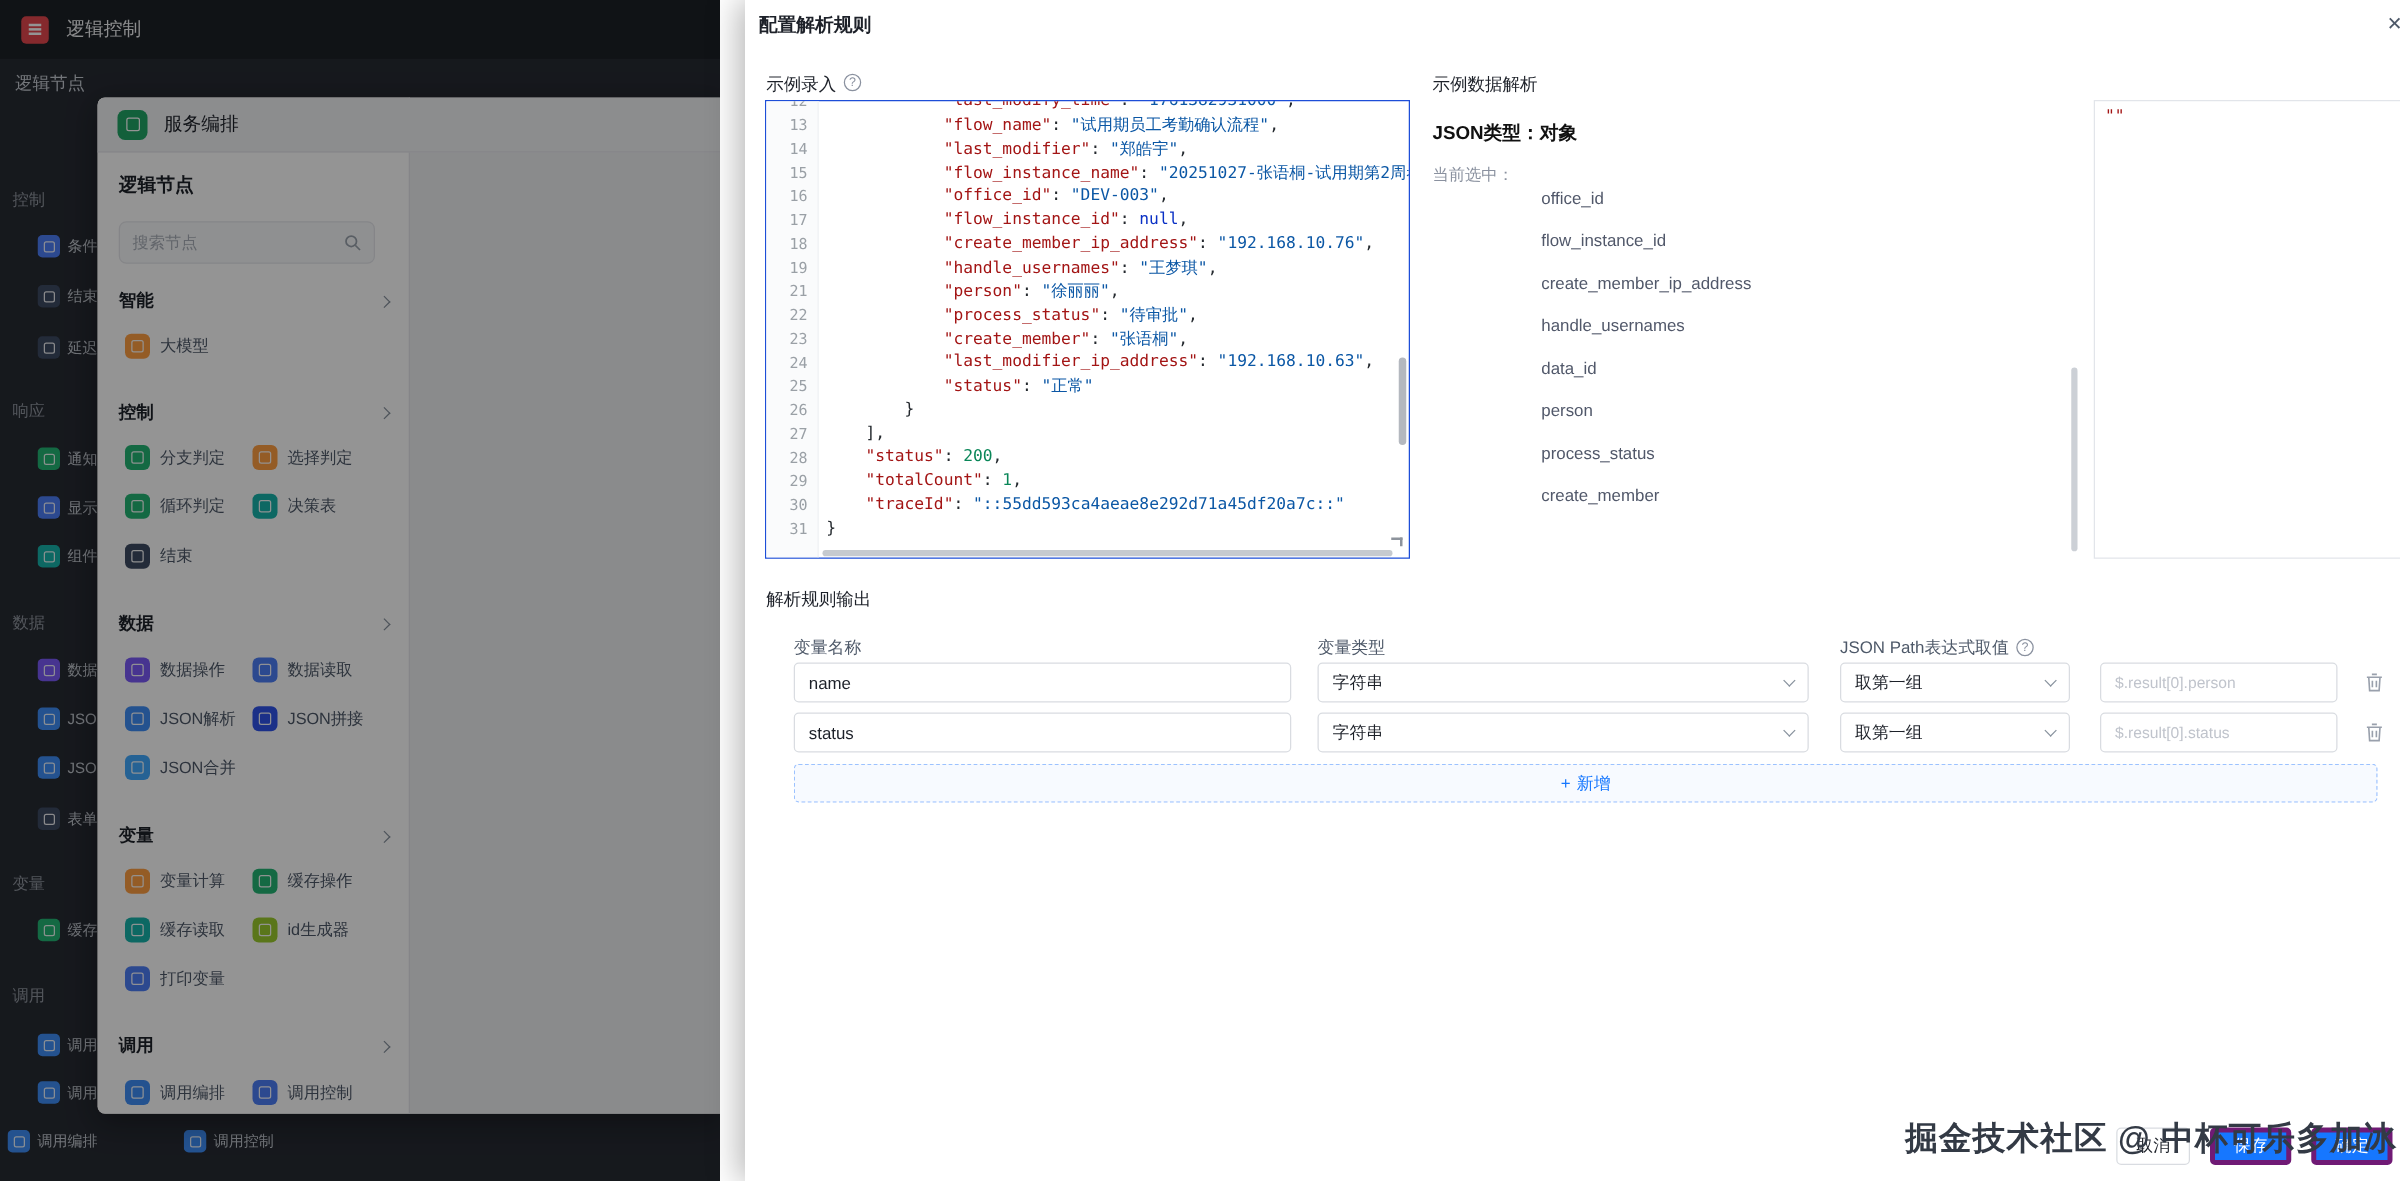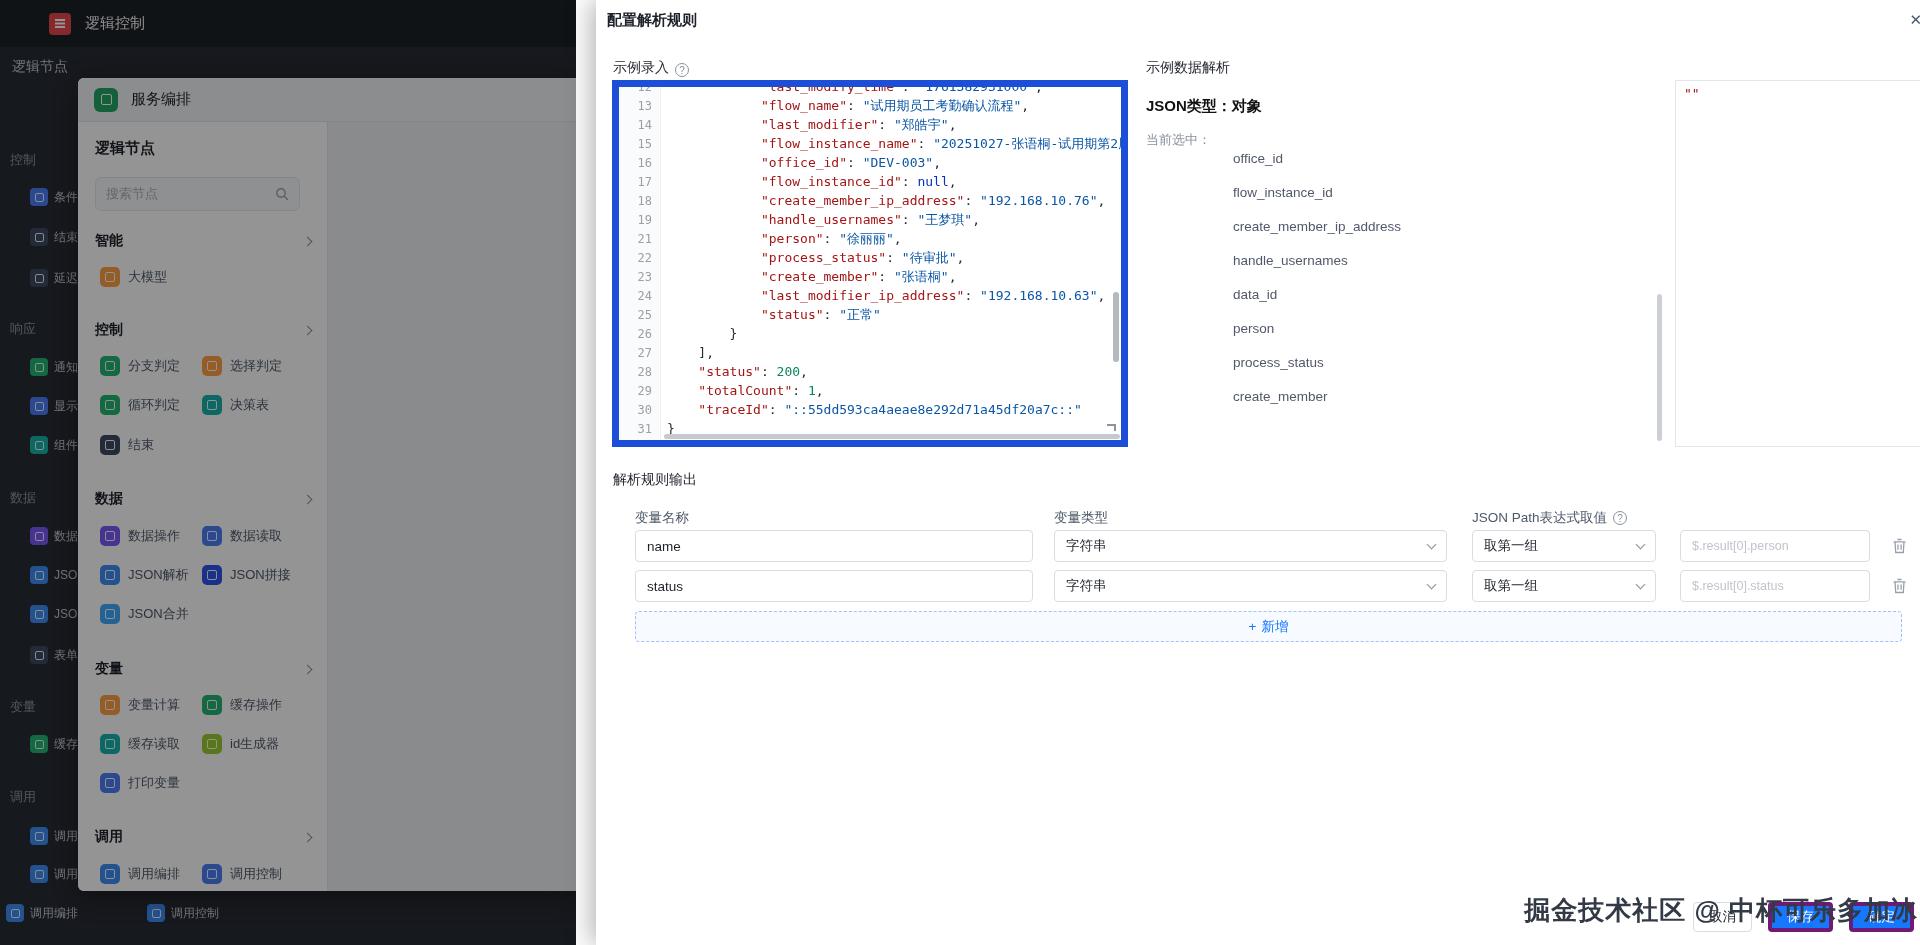--- a/index.html
+++ b/index.html
@@ -1,21 +1,21 @@
 <!DOCTYPE html>
 <html><head>
 <meta charset="utf-8">
 <style>
 *{margin:0;padding:0;box-sizing:border-box;}
 html,body{width:1920px;height:945px;}
 body{position:relative;overflow:hidden;font-family:"Liberation Sans","DejaVu Sans",sans-serif;background:#fff;}
 
 
 #app-left{position:absolute;left:0;top:0;width:576px;height:945px;background:#272b33;z-index:1;overflow:hidden;}
-#top-bar{position:absolute;left:0;top:0;width:576px;height:47px;background:#1d2127;display:flex;align-items:center;z-index:3;padding-left:32px;}
+#top-bar{position:absolute;left:0;top:0;width:576px;height:47px;background:#1d2127;display:flex;align-items:center;z-index:3;}
 #logo{width:22px;height:22px;background:#e5484f;border-radius:4px;margin-left:17px;display:flex;align-items:center;justify-content:center;}
 .logo-bars{width:10px;height:2px;background:#fff;box-shadow:0 3.5px 0 #fff,0 7px 0 #fff;margin-bottom:7px;}
 #top-title{color:#f0f1f3;font-size:15px;margin-left:14px;}
 #rail{position:absolute;inset:0;z-index:1;}
 #rail-header{position:absolute;left:12px;top:58px;color:#c6cbd3;font-size:14px;}
 .rail-label{position:absolute;left:10px;color:#8f959e;font-size:13px;}
 .rail-item{position:absolute;display:flex;align-items:center;overflow:hidden;height:22px;}
 .r-ico{width:18px;height:18px;border-radius:4px;flex:0 0 18px;display:flex;align-items:center;justify-content:center;}
 .r-ico::after{content:"";width:7px;height:7px;border:1.5px solid rgba(255,255,255,.9);border-radius:2px;}
 .rail-item .lab{color:#c2c7cf;font-size:12px;margin-left:6px;white-space:nowrap;}
@@ -36,24 +36,24 @@
 .p-ico{width:20px;height:20px;border-radius:5px;display:flex;align-items:center;justify-content:center;flex:0 0 20px;}
 .p-ico::after{content:"";width:8px;height:8px;border:1.6px solid rgba(255,255,255,.95);border-radius:2px;}
 .p-item .lab{margin-left:8px;font-size:13px;color:#4e5969;white-space:nowrap;}
 
 #dim{position:absolute;left:0;top:0;width:576px;height:945px;background:rgba(0,0,0,.42);z-index:5;}
 
 
 #modal{position:absolute;left:596px;top:0;width:1344px;height:945px;background:#fff;z-index:10;box-shadow:-6px 0 24px rgba(0,0,0,.28);}
 #modal-title{position:absolute;left:11px;top:11px;font-size:15px;font-weight:700;color:#1d2129;}
 #modal-close{position:absolute;right:18px;top:12px;font-size:15px;color:#4e5969;cursor:pointer;line-height:1;}
-.sec-label{position:absolute;font-size:14px;color:#1d2129;display:flex;align-items:flex-end;gap:6px;}
+.sec-label{position:absolute;font-size:14px;color:#1d2129;display:flex;align-items:flex-start;gap:6px;}
 .help{width:14px;height:14px;border:1px solid #8a919f;border-radius:50%;color:#8a919f;font-size:10px;display:flex;align-items:center;justify-content:center;flex:0 0 14px;}
 
-#editor{position:absolute;left:16px;top:80px;width:516px;height:367px;border:7px solid #1d4ed8;overflow:hidden;background:#fff;}
+#editor{position:absolute;left:16px;top:80px;width:516px;height:367px;border:1px solid #1d4ed8;overflow:hidden;background:#fff;}
 #gutter-bg{position:absolute;left:0;top:0;bottom:0;width:42px;background:#fafbfc;border-right:1px solid #f0f1f3;}
 #code-lines{position:absolute;left:0;top:-10px;right:0;}
 .code-row{display:flex;height:19px;align-items:center;}
 .ln{width:42px;flex:0 0 42px;text-align:right;padding-right:9px;color:#9aa0a6;font:12px "DejaVu Sans Mono",monospace;}
 .cl{white-space:pre;font:13px "DejaVu Sans Mono",monospace;color:#24292e;padding-left:6px;}
 .k{color:#a31515;}.s{color:#0b57a5;}.n{color:#098658;}.u{color:#0a30c5;}.p{color:#24292e;}
 #v-thumb{position:absolute;right:2px;top:205px;width:6px;height:70px;background:#b4b8bf;border-radius:3px;}
 #h-thumb{position:absolute;left:45px;bottom:1px;height:5px;width:456px;background:#c6cacf;border-radius:3px;}
 #grip{position:absolute;right:5px;bottom:9px;width:9px;height:7px;border-top:2px solid #8d939c;border-right:2px solid #8d939c;}
 

